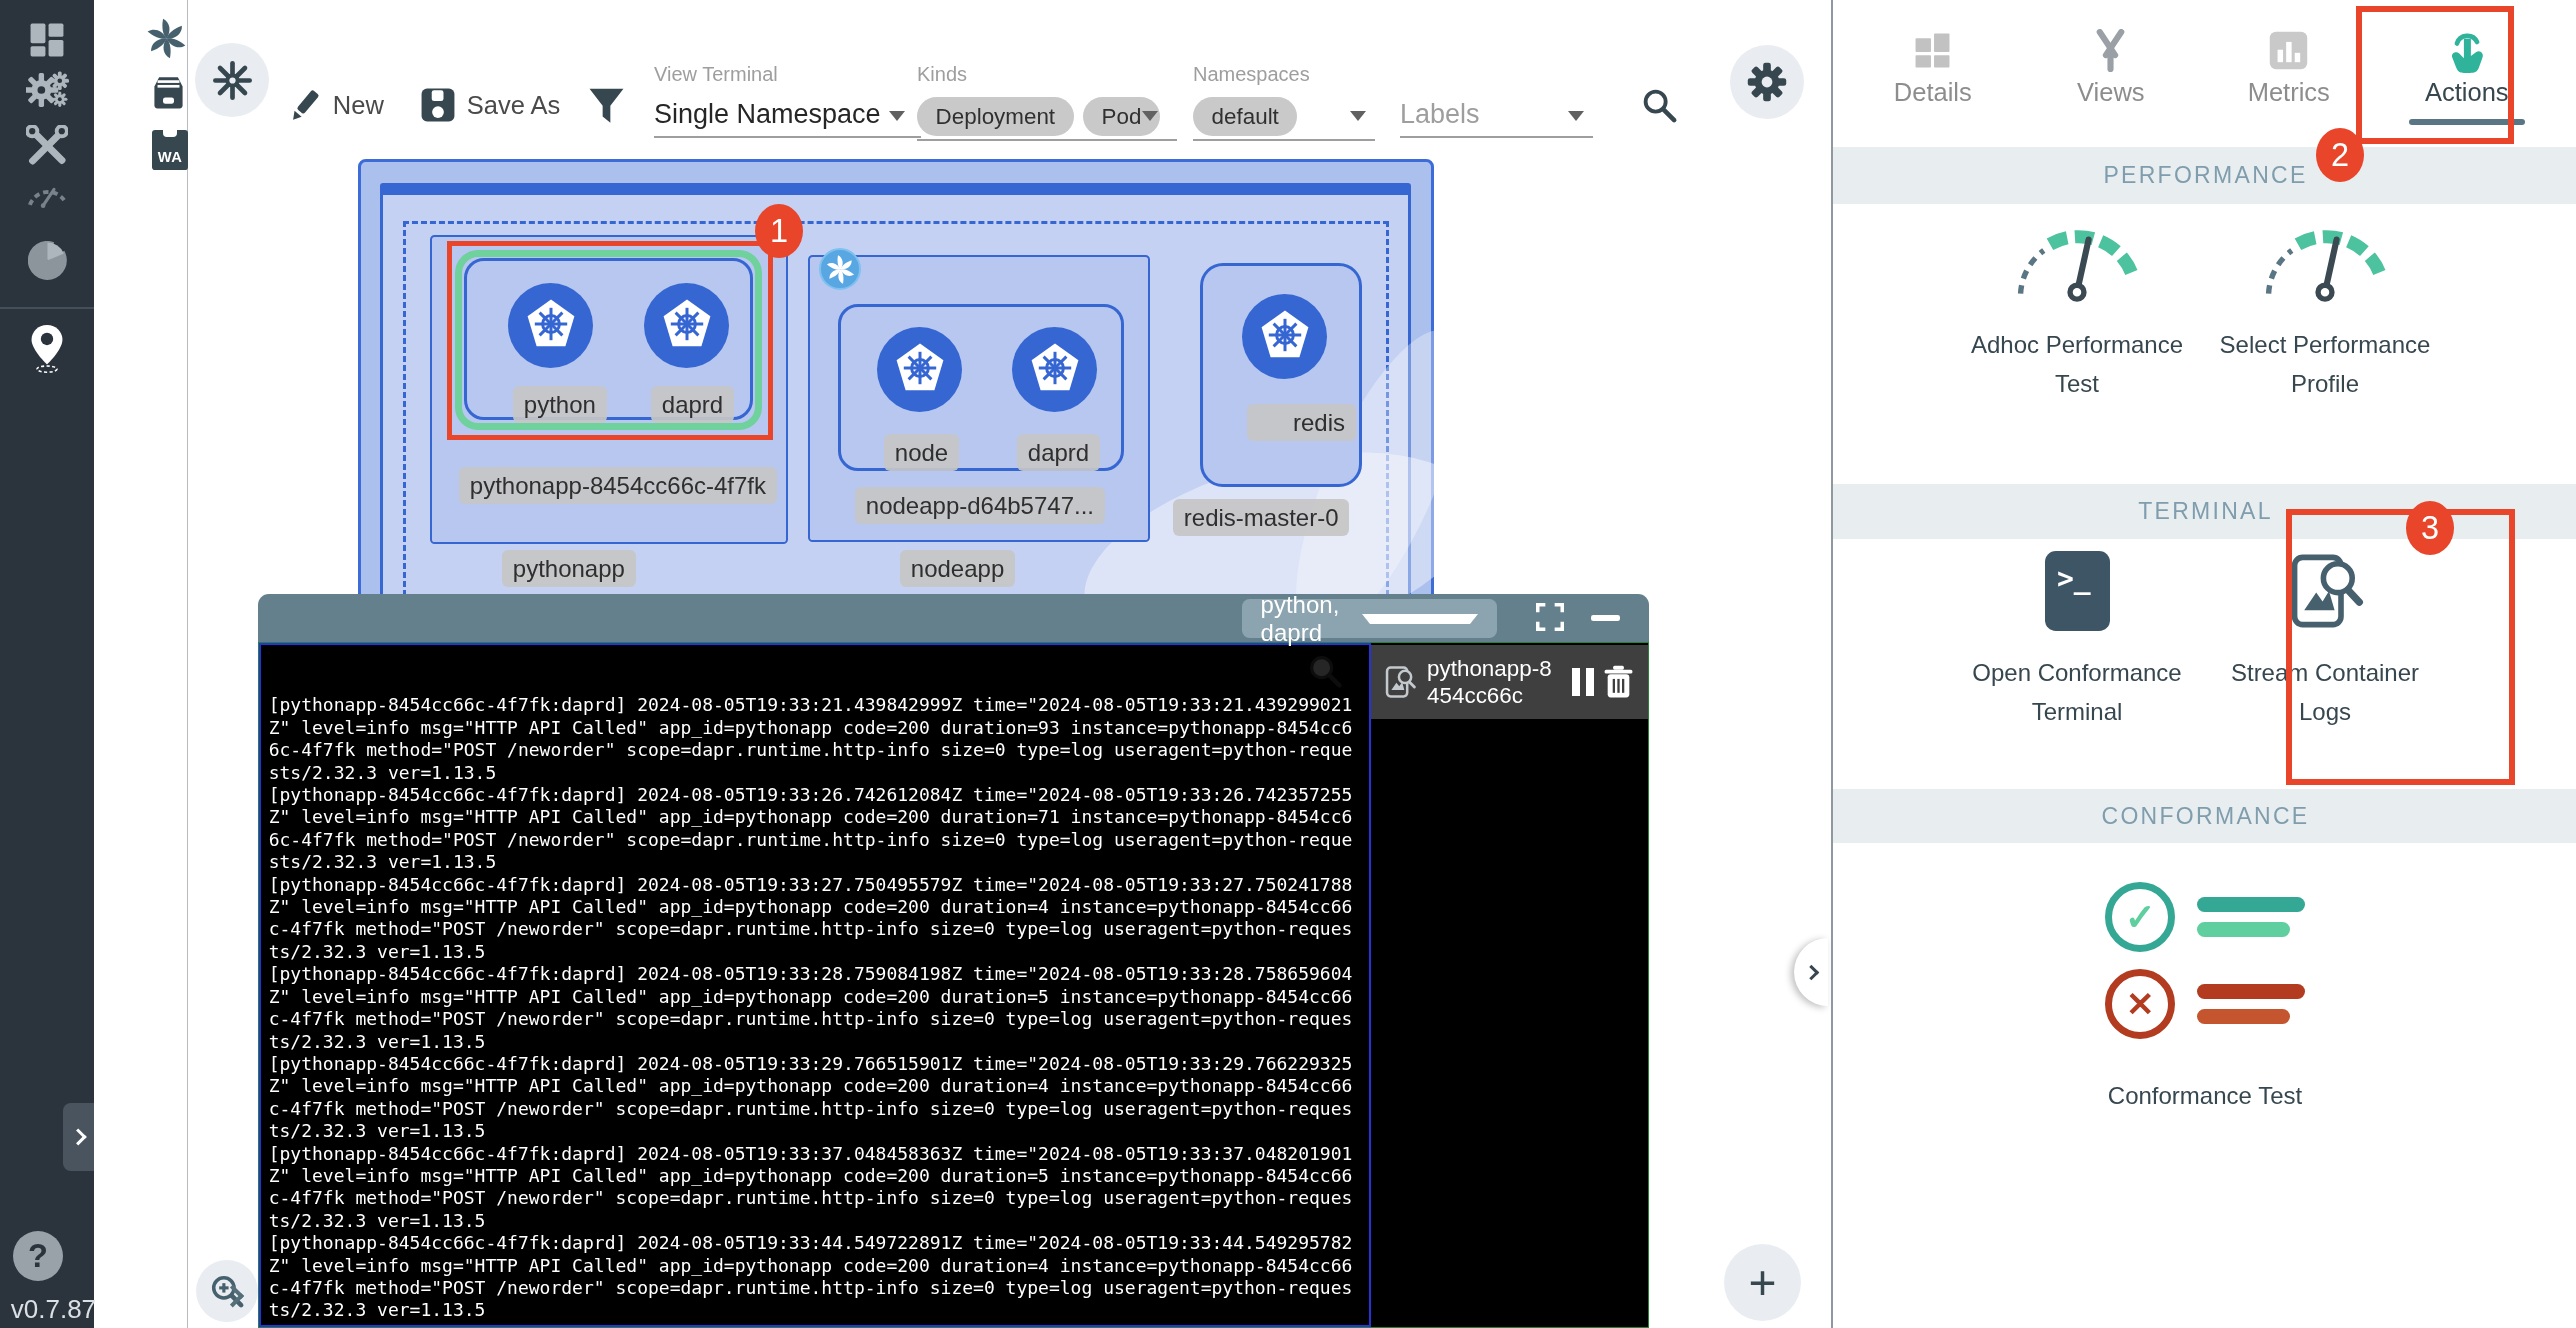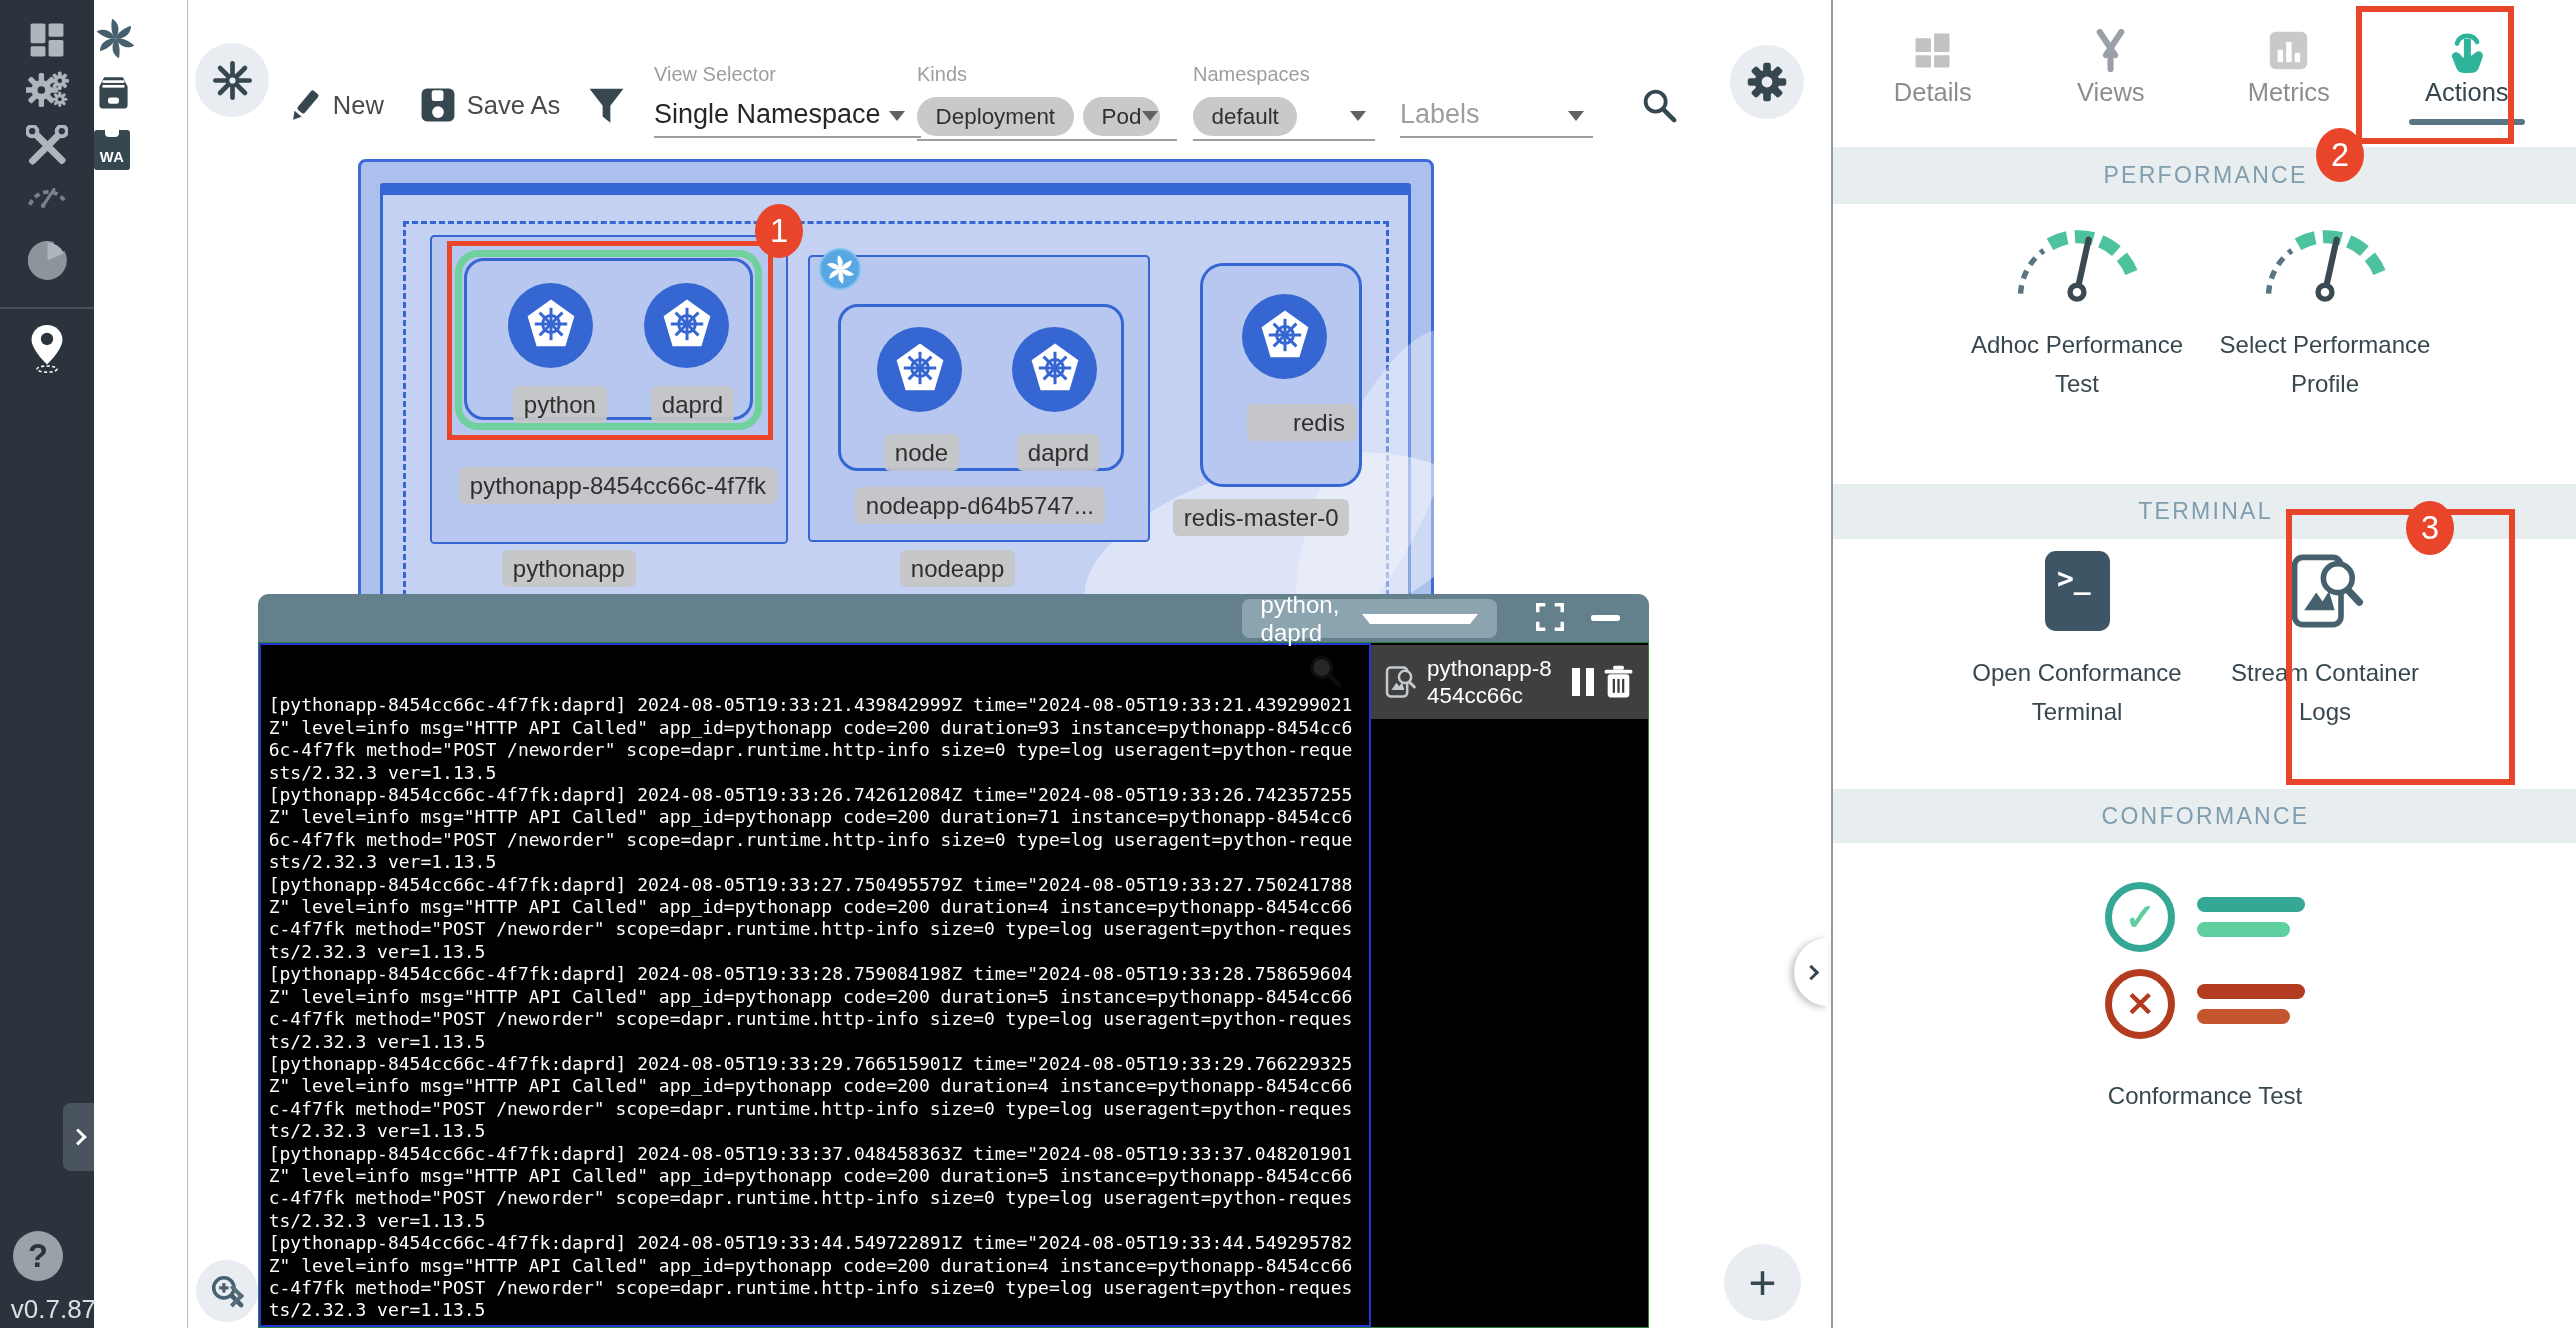--- a/index.html
+++ b/index.html
@@ -11,21 +11,21 @@
   .sidebar { position:absolute; left:0; top:0; width:94px; height:1329px; background:#2b333d; z-index:40; }
   .sb-icon { position:absolute; left:0; width:94px; display:flex; justify-content:center; cursor:pointer; }
   .sb-divider { position:absolute; left:0; top:307px; width:94px; height:1.5px; background:#454f59; }
   .sb-expand { position:absolute; left:63px; top:1103px; width:31px; height:68px; background:#4a545e; border-radius:7.7px 0 0 7.7px; display:flex; align-items:center; justify-content:center; cursor:pointer; }
   .chev { display:inline-block; width:12.4px; height:12.4px; border-right:3.9px solid #fff; border-top:3.9px solid #fff; transform:rotate(45deg); }
   .help-circle { position:absolute; left:13px; top:1231px; width:50px; height:50px; border-radius:50%; background:#99a1a9; color:#2b333d; font-size:32.5px; font-weight:bold; display:flex; align-items:center; justify-content:center; cursor:pointer; }
   .version { position:absolute; left:10.8px; top:1294px; font-size:26px; color:#dbe0e4; }
 
   
   .rail { position:absolute; left:94px; top:0; width:94px; height:1329px; background:#fff; border-right:1.5px solid #b8bcc0; z-index:39; }
-  .rail-item { position:absolute; left:0; width:94px; display:flex; justify-content:flex-start; cursor:pointer; }
+  .rail-item { position:absolute; left:0; width:94px; display:flex; justify-content:flex-end; cursor:pointer; }
   .wa-box { width:36px; height:40px; background:#37474f; border-radius:3.1px; position:relative; display:flex; align-items:flex-end; justify-content:center; }
   .wa-box .notch { position:absolute; top:0; left:10.8px; width:14px; height:7px; background:#fff; border-radius:0 0 3.9px 3.9px; }
   .wa-box span { color:#fff; font-weight:bold; font-size:14.7px; margin-bottom:4.6px; letter-spacing:0.4px; }
   .rail-chevron { position:absolute; left:116px; top:1273px; width:46px; height:46px; display:flex; align-items:center; justify-content:center; cursor:pointer; }
   .rail-chevron .chev { border-color:#546e7a; width:15.5px; height:15.5px; border-width:4.6px; }
 
   
   .toolbar { position:absolute; left:189px; top:0; width:1639px; height:147px; background:#fff; z-index:30; }
   .round-btn { position:absolute; border-radius:50%; background:#e9edf1; display:flex; align-items:center; justify-content:center; cursor:pointer; }
   .tb-text-btn { position:absolute; display:flex; align-items:center; gap:10.8px; cursor:pointer; }
@@ -238,21 +238,21 @@
         <circle cx="23" cy="32" r="7.5" fill="#fff"></circle>
       </svg>
     <span class="tb-label">Save As</span>
   </div>
   <div class="abs" style="left:399px; top:87px; cursor:pointer;">
     <svg width="37" height="39" viewBox="0 0 48 50">
         <path d="M2,2 H46 L29,24 V46 L19,38 V24 Z" fill="#37474f"></path>
       </svg>
   </div>
 
-  <div class="sel-label" style="left:465px; top:63px;">View Selector</div>
+  <div class="sel-label" style="left:465px; top:63px;">View Terminal</div>
   <div class="sel-value" style="left:465px; top:99px;">Single Namespace</div>
   <div class="caret" style="left:700px; top:111px;"></div>
   <div class="underline" style="left:465px; top:136px; width:267px;"></div>
 
   <div class="sel-label" style="left:728px; top:63px;">Kinds</div>
   <div class="chips-row" style="left:728px; top:97px;">
     <span class="chip">Deployment</span>
     <span class="chip">Pod</span>
   </div>
   <div class="caret" style="left:953px; top:111px;"></div>

